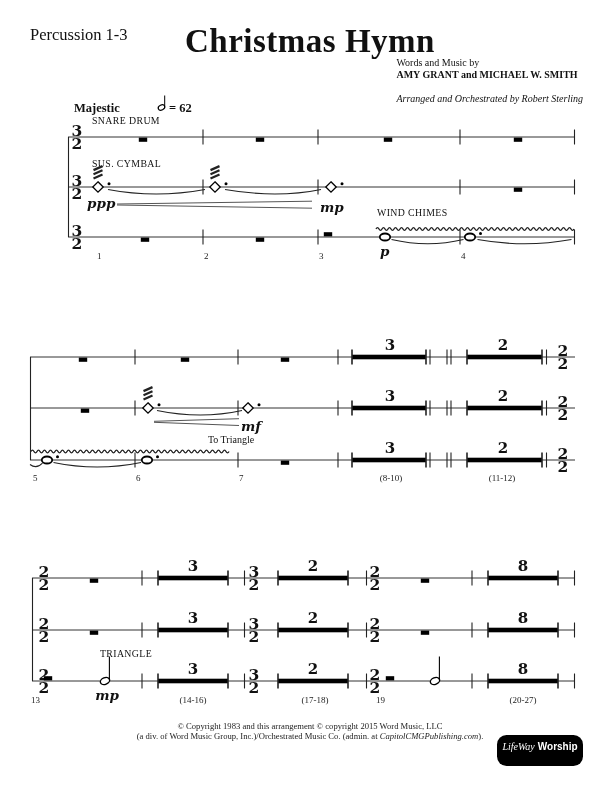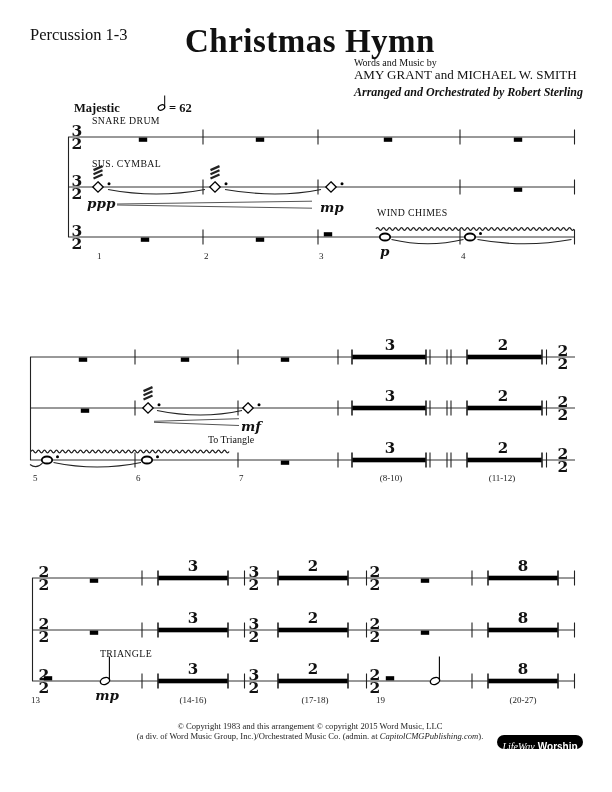--- a/index.html
+++ b/index.html
@@ -3,43 +3,43 @@
 <meta charset="utf-8">
 <style>
   html,body{margin:0;padding:0;background:#e8e8e8;}
   #page{position:relative;width:612px;height:792px;background:#ffffff;margin:0 auto;overflow:hidden;
         font-family:"Liberation Serif","DejaVu Serif",serif;color:#111;padding-left:8px;}
   .abs{position:absolute;}
   #instrument{left:30px;top:25px;font-size:16.5px;}
   #title{left:0;top:23px;width:100%;text-align:center;font-weight:bold;font-size:33px;letter-spacing:.5px;}
   #credits{right:37px;top:58px;text-align:left;line-height:10.5px;}
   #credits .c1{font-size:10px;}
-  #credits .c2{font-size:13px;margin-top:1px;}
-  #credits .c3{font-size:12px;font-style:italic;margin-top:7px;font-weight:bold;}
+  #credits .c2{font-size:10px;margin-top:1px;font-weight:bold;}
+  #credits .c3{font-size:10px;font-style:italic;margin-top:14px;}
   svg{position:absolute;left:0;top:0;}
   svg text{fill:#111;}
   .ts{font:bold 15.5px "DejaVu Serif",serif;text-anchor:middle;}
   .mr{font:bold 15px "DejaVu Serif",serif;text-anchor:middle;}
   .mn{font:9px "Liberation Serif",serif;fill:#222;}
   .mnc{font:9px "Liberation Serif",serif;fill:#222;text-anchor:middle;}
   .lbl{font:9.8px "Liberation Serif",serif;letter-spacing:.4px;}
   .dyn{font:italic bold 13.5px "DejaVu Serif",serif;}
   .txt{font:10px "Liberation Serif",serif;}
   .tempo{font:bold 12.5px "Liberation Serif",serif;}
   .stf{stroke:#333;stroke-width:1;}
   .bl{stroke:#222;stroke-width:1.1;}
   .cap{stroke:#222;stroke-width:1.6;}
   .tie{fill:none;stroke:#222;stroke-width:1.1;}
   .hp{stroke:#555;stroke-width:1;}
   .trem{stroke:#222;stroke-width:2.3;}
   .wv{fill:none;stroke:#222;stroke-width:1.4;}
   .nh{fill:#fff;stroke:#000;}
   #footer{left:0;top:721px;width:100%;text-align:center;font-size:8.6px;line-height:10px;color:#222;}
   #footer .it{font-style:italic;}
-  #badge{left:497px;top:735px;width:86px;height:14px;background:#000;border-radius:9.5px;
+  #badge{left:497px;top:735px;width:86px;height:31px;background:#000;border-radius:9.5px;
          text-align:center;line-height:19px;color:#fff;}
   #badge .scr{font-style:italic;font-family:"Liberation Serif",serif;font-size:10px;}
   #badge .wrd{font-family:"Liberation Sans",sans-serif;font-weight:bold;font-size:10px;margin-left:3px;}
 </style>
 </head>
 <body>
 
 <div id="page">
 
   <div id="instrument" class="abs">Percussion 1-3</div>

